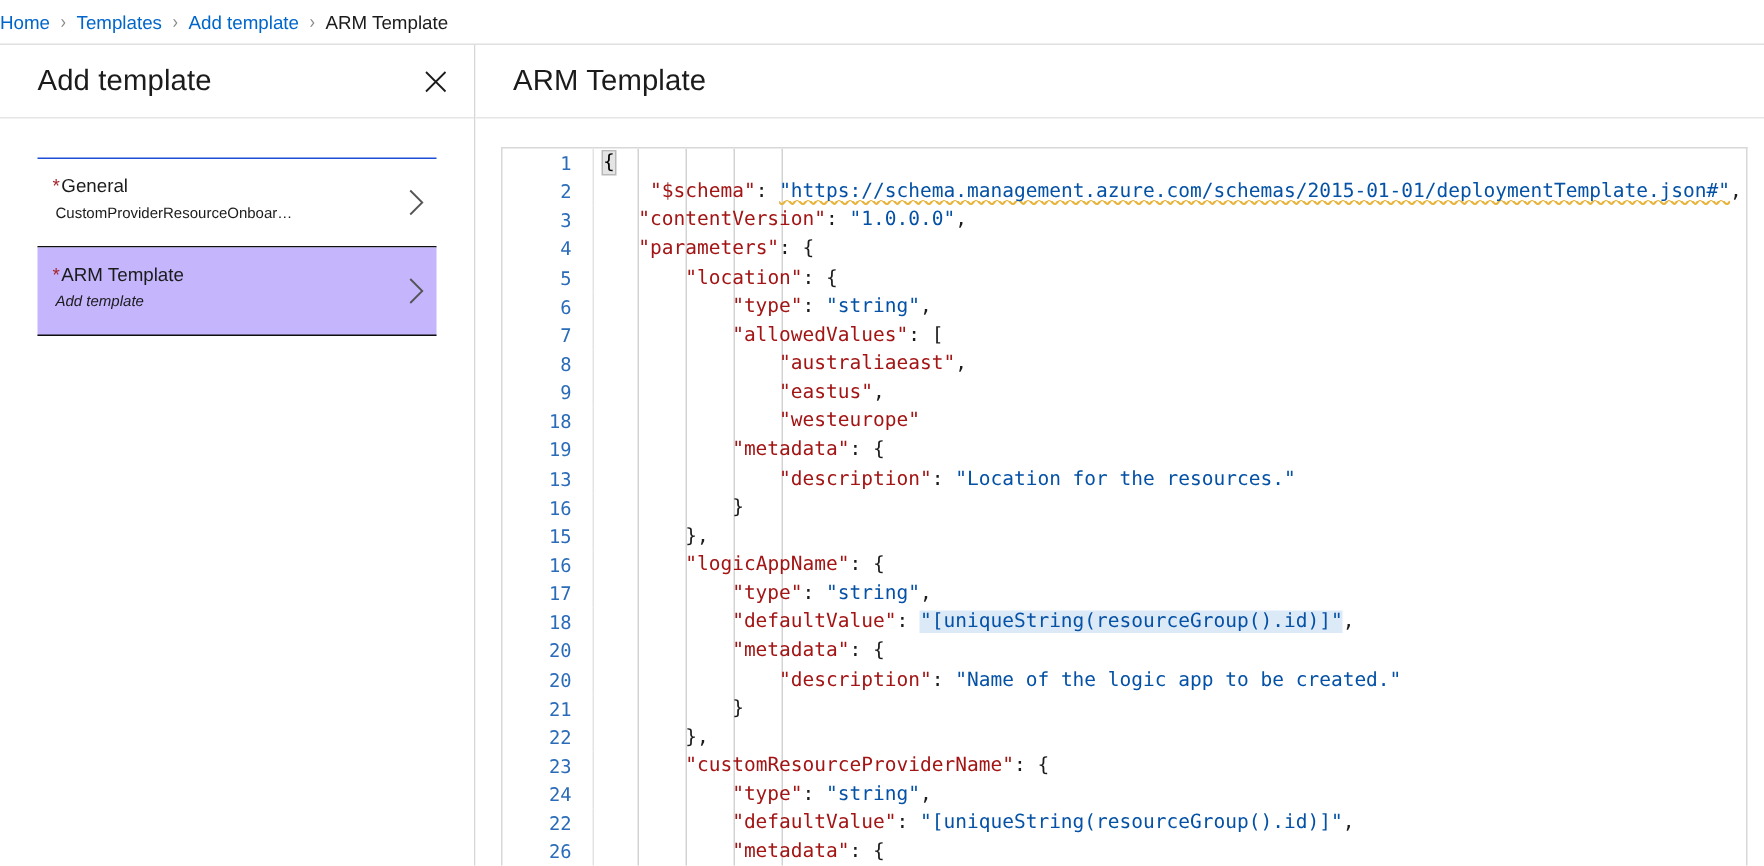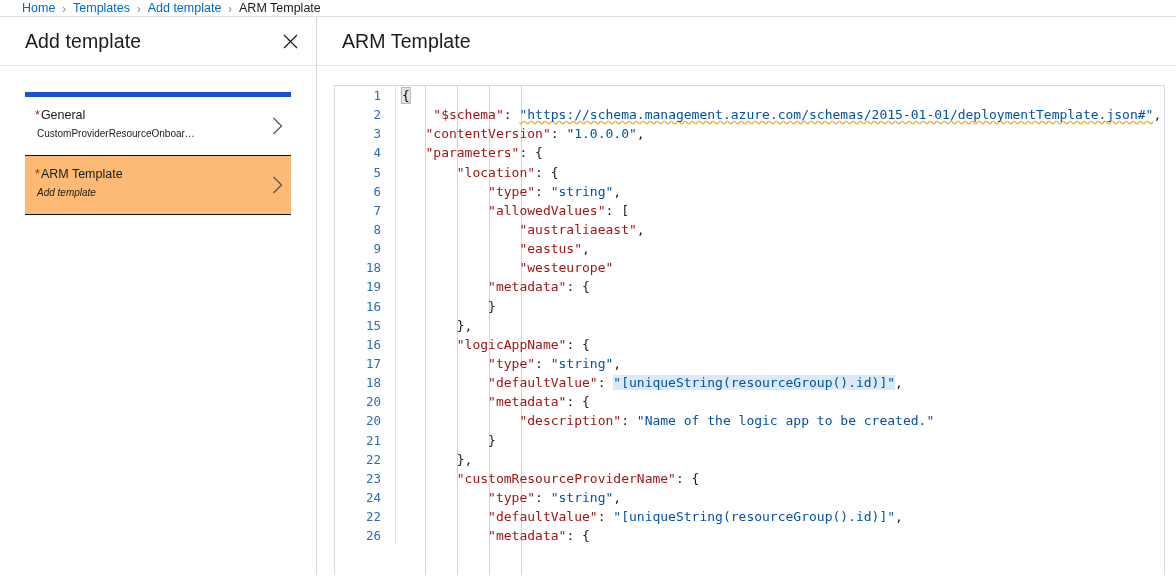--- a/index.html
+++ b/index.html
@@ -6,24 +6,23 @@
   html, body {
     margin: 0; padding: 0;
     width: 1176px; height: 577px;
     background: #ffffff;
     font-family: "Liberation Sans", sans-serif;
     overflow: hidden;
   }
 
   
   #breadcrumb {
-    height: 17px;
+    height: 30px;
     display: flex;
     align-items: center;
-    padding-left: 22px;
     background: #ffffff;
     border-bottom: 1px solid #e0e0e0;
     font-size: 12.5px;
     white-space: nowrap;
   }
   .crumb-link { color: #0066cc; cursor: pointer; }
   .crumb-current { color: #1b1b1b; }
   .crumb-sep {
     color: #8a8a8a;
     margin: 0 7px;
@@ -66,30 +65,30 @@
   }
   #close-btn {
     width: 26px; height: 26px;
     display: flex; align-items: center; justify-content: center;
     cursor: pointer;
     color: #1b1b1b;
   }
   #close-btn svg { display: block; }
 
   #blade-body { padding: 26px 25px 0 25px; }
-  #step-list { border-top: 5px solid #1d4ed8; }
+  #step-list { border-top: 1px solid #1d4ed8; }
 
   .step-item {
     position: relative;
     border-bottom: 1px solid #0f0f0f;
     padding: 10px 34px 11px 10px;
     cursor: pointer;
     background: #ffffff;
   }
-  .step-item.selected { background: #fdba74; }
+  .step-item.selected { background: #c4b5fd; }
   .step-title {
     font-size: 12.5px;
     color: #1b1b1b;
     line-height: 17px;
     white-space: nowrap;
   }
   .req-star { color: #a4262c; margin-right: 1px; }
   .step-sub {
     font-size: 10px;
     color: #1b1b1b;
@@ -278,20 +277,21 @@
             <div class="code-line"><div class="ln">2</div><div class="ln-sep"></div><div class="code-text"><span class="p">    </span><span class="k">"$schema"</span><span class="p">: </span><span class="url sq">"https://schema.management.azure.com/schemas/2015-01-01/deploymentTemplate.json#"</span><span class="p">,</span></div></div>
             <div class="code-line"><div class="ln">3</div><div class="ln-sep"></div><div class="code-text"><span class="p">   </span><span class="k">"contentVersion"</span><span class="p">: </span><span class="v">"1.0.0.0"</span><span class="p">,</span></div></div>
             <div class="code-line"><div class="ln">4</div><div class="ln-sep"></div><div class="code-text"><span class="p">   </span><span class="k">"parameters"</span><span class="p">: {</span></div></div>
             <div class="code-line"><div class="ln">5</div><div class="ln-sep"></div><div class="code-text"><span class="p">       </span><span class="k">"location"</span><span class="p">: {</span></div></div>
             <div class="code-line"><div class="ln">6</div><div class="ln-sep"></div><div class="code-text"><span class="p">           </span><span class="k">"type"</span><span class="p">: </span><span class="v">"string"</span><span class="p">,</span></div></div>
             <div class="code-line"><div class="ln">7</div><div class="ln-sep"></div><div class="code-text"><span class="p">           </span><span class="k">"allowedValues"</span><span class="p">: [</span></div></div>
             <div class="code-line"><div class="ln">8</div><div class="ln-sep"></div><div class="code-text"><span class="p">               </span><span class="k">"australiaeast"</span><span class="p">,</span></div></div>
             <div class="code-line"><div class="ln">9</div><div class="ln-sep"></div><div class="code-text"><span class="p">               </span><span class="k">"eastus"</span><span class="p">,</span></div></div>
             <div class="code-line"><div class="ln">18</div><div class="ln-sep"></div><div class="code-text"><span class="p">               </span><span class="k">"westeurope"</span></div></div>
             <div class="code-line"><div class="ln">19</div><div class="ln-sep"></div><div class="code-text"><span class="p">           </span><span class="k">"metadata"</span><span class="p">: {</span></div></div>
+            <div class="code-line"><div class="ln">13</div><div class="ln-sep"></div><div class="code-text"><span class="p">               </span><span class="k">"description"</span><span class="p">: </span><span class="v">"Location for the resources."</span></div></div>
             <div class="code-line"><div class="ln">16</div><div class="ln-sep"></div><div class="code-text"><span class="p">           </span><span class="p">}</span></div></div>
             <div class="code-line"><div class="ln">15</div><div class="ln-sep"></div><div class="code-text"><span class="p">       </span><span class="p">},</span></div></div>
             <div class="code-line"><div class="ln">16</div><div class="ln-sep"></div><div class="code-text"><span class="p">       </span><span class="k">"logicAppName"</span><span class="p">: {</span></div></div>
             <div class="code-line"><div class="ln">17</div><div class="ln-sep"></div><div class="code-text"><span class="p">           </span><span class="k">"type"</span><span class="p">: </span><span class="v">"string"</span><span class="p">,</span></div></div>
             <div class="code-line"><div class="ln">18</div><div class="ln-sep"></div><div class="code-text"><span class="p">           </span><span class="k">"defaultValue"</span><span class="p">: </span><span class="v expr-hl">"[uniqueString(resourceGroup().id)]"</span><span class="p">,</span></div></div>
             <div class="code-line"><div class="ln">20</div><div class="ln-sep"></div><div class="code-text"><span class="p">           </span><span class="k">"metadata"</span><span class="p">: {</span></div></div>
             <div class="code-line"><div class="ln">20</div><div class="ln-sep"></div><div class="code-text"><span class="p">               </span><span class="k">"description"</span><span class="p">: </span><span class="v">"Name of the logic app to be created."</span></div></div>
             <div class="code-line"><div class="ln">21</div><div class="ln-sep"></div><div class="code-text"><span class="p">           </span><span class="p">}</span></div></div>
             <div class="code-line"><div class="ln">22</div><div class="ln-sep"></div><div class="code-text"><span class="p">       </span><span class="p">},</span></div></div>
             <div class="code-line"><div class="ln">23</div><div class="ln-sep"></div><div class="code-text"><span class="p">       </span><span class="k">"customResourceProviderName"</span><span class="p">: {</span></div></div>

